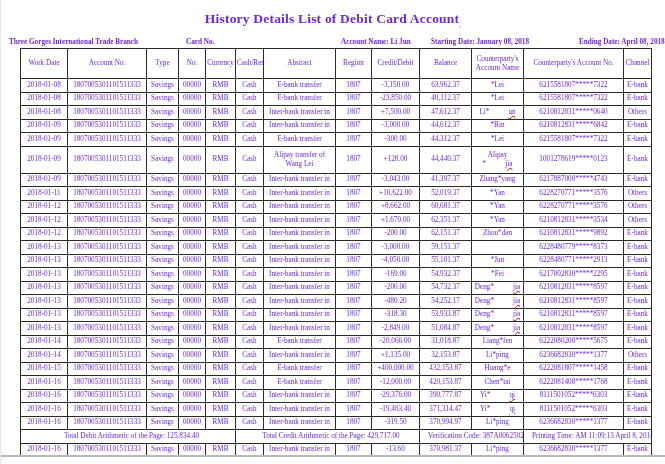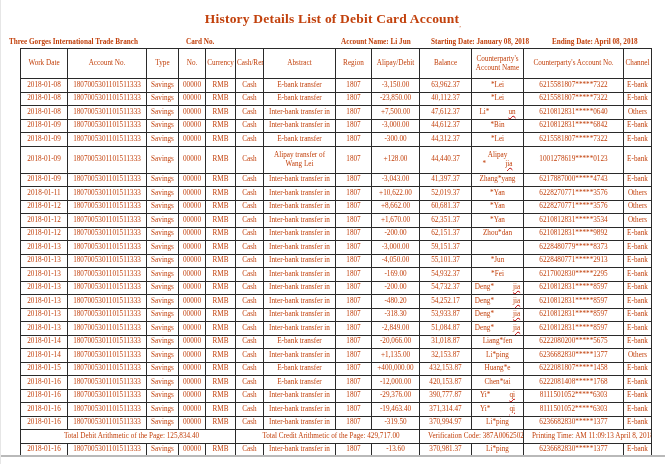--- a/index.html
+++ b/index.html
@@ -1,24 +1,24 @@
 <!DOCTYPE html>
 <html><head>
 <meta charset="utf-8">
 <style>
   html,body{margin:0;padding:0;background:#fff;}
   .page{position:relative;width:665px;height:464px;background:#ffffff;overflow:hidden;
-        font-family:"Liberation Serif","DejaVu Serif",serif;color:#c2410c;
+        font-family:"Liberation Serif","DejaVu Serif",serif;color:#6d28d9;
         border-left:1px solid #e6e6e6;box-sizing:border-box;}
   .title{position:absolute;top:11px;left:0;right:0;text-align:center;
          font-weight:bold;font-size:13.5px;letter-spacing:.2px;}
   .title .pmark{font-size:7px;font-weight:normal;vertical-align:sub;}
   .meta-item{position:absolute;top:38px;font-weight:bold;font-size:7.2px;white-space:nowrap;}
   .m-branch{left:8px;} .m-card{left:185px;} .m-acct{left:340px;}
-  .m-start{left:430px;} .m-end{left:551px;}
+  .m-start{left:430px;} .m-end{left:578px;}
   table.hist{position:absolute;left:19px;top:48px;width:631px;border-collapse:collapse;
              table-layout:fixed;font-size:7.2px;}
   .hist th,.hist td{border:1px solid #2a2a2a;padding:0 1px;text-align:center;
                     vertical-align:middle;font-weight:normal;line-height:1.25;overflow:hidden;}
   .hist thead tr{height:30px;}
   .hist tbody tr{height:13.5px;font-family:Liberation Serif, serif;}
   .hist tbody tr.tall{height:27px;}
   .hist tbody tr.totals td{white-space:nowrap;padding-left:8px;}
   .th-cur{word-break:break-all;}
   .sq{text-decoration:underline;text-decoration-style:wavy;text-decoration-color:#c00000;
@@ -58,21 +58,21 @@
     <thead>
         <tr>
           <th class="th-date">Work Date</th>
           <th class="th-acct">Account No.</th>
           <th class="th-type">Type</th>
           <th class="th-no">No.</th>
           <th class="th-cur">Currency</th>
           <th class="th-cash">Cash/Remit</th>
           <th class="th-abstract">Abstract</th>
           <th class="th-region">Region</th>
-          <th class="th-amount">Alipay/Debit</th>
+          <th class="th-amount">Credit/Debit</th>
           <th class="th-balance">Balance</th>
           <th class="th-cp_name">Counterparty's Account Name</th>
           <th class="th-cp_acct">Counterparty's Account No.</th>
           <th class="th-channel">Channel</th>
         </tr>
       </thead>
     <tbody>
         <tr>
           <td>2018-01-08</td>
           <td>1807005301101511333</td>

